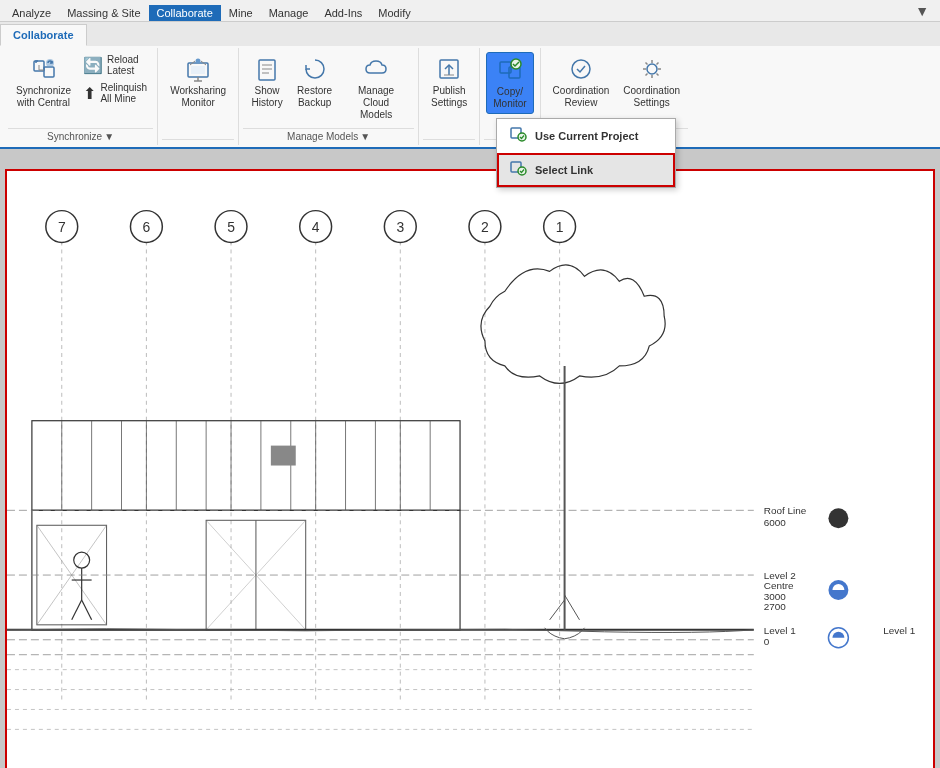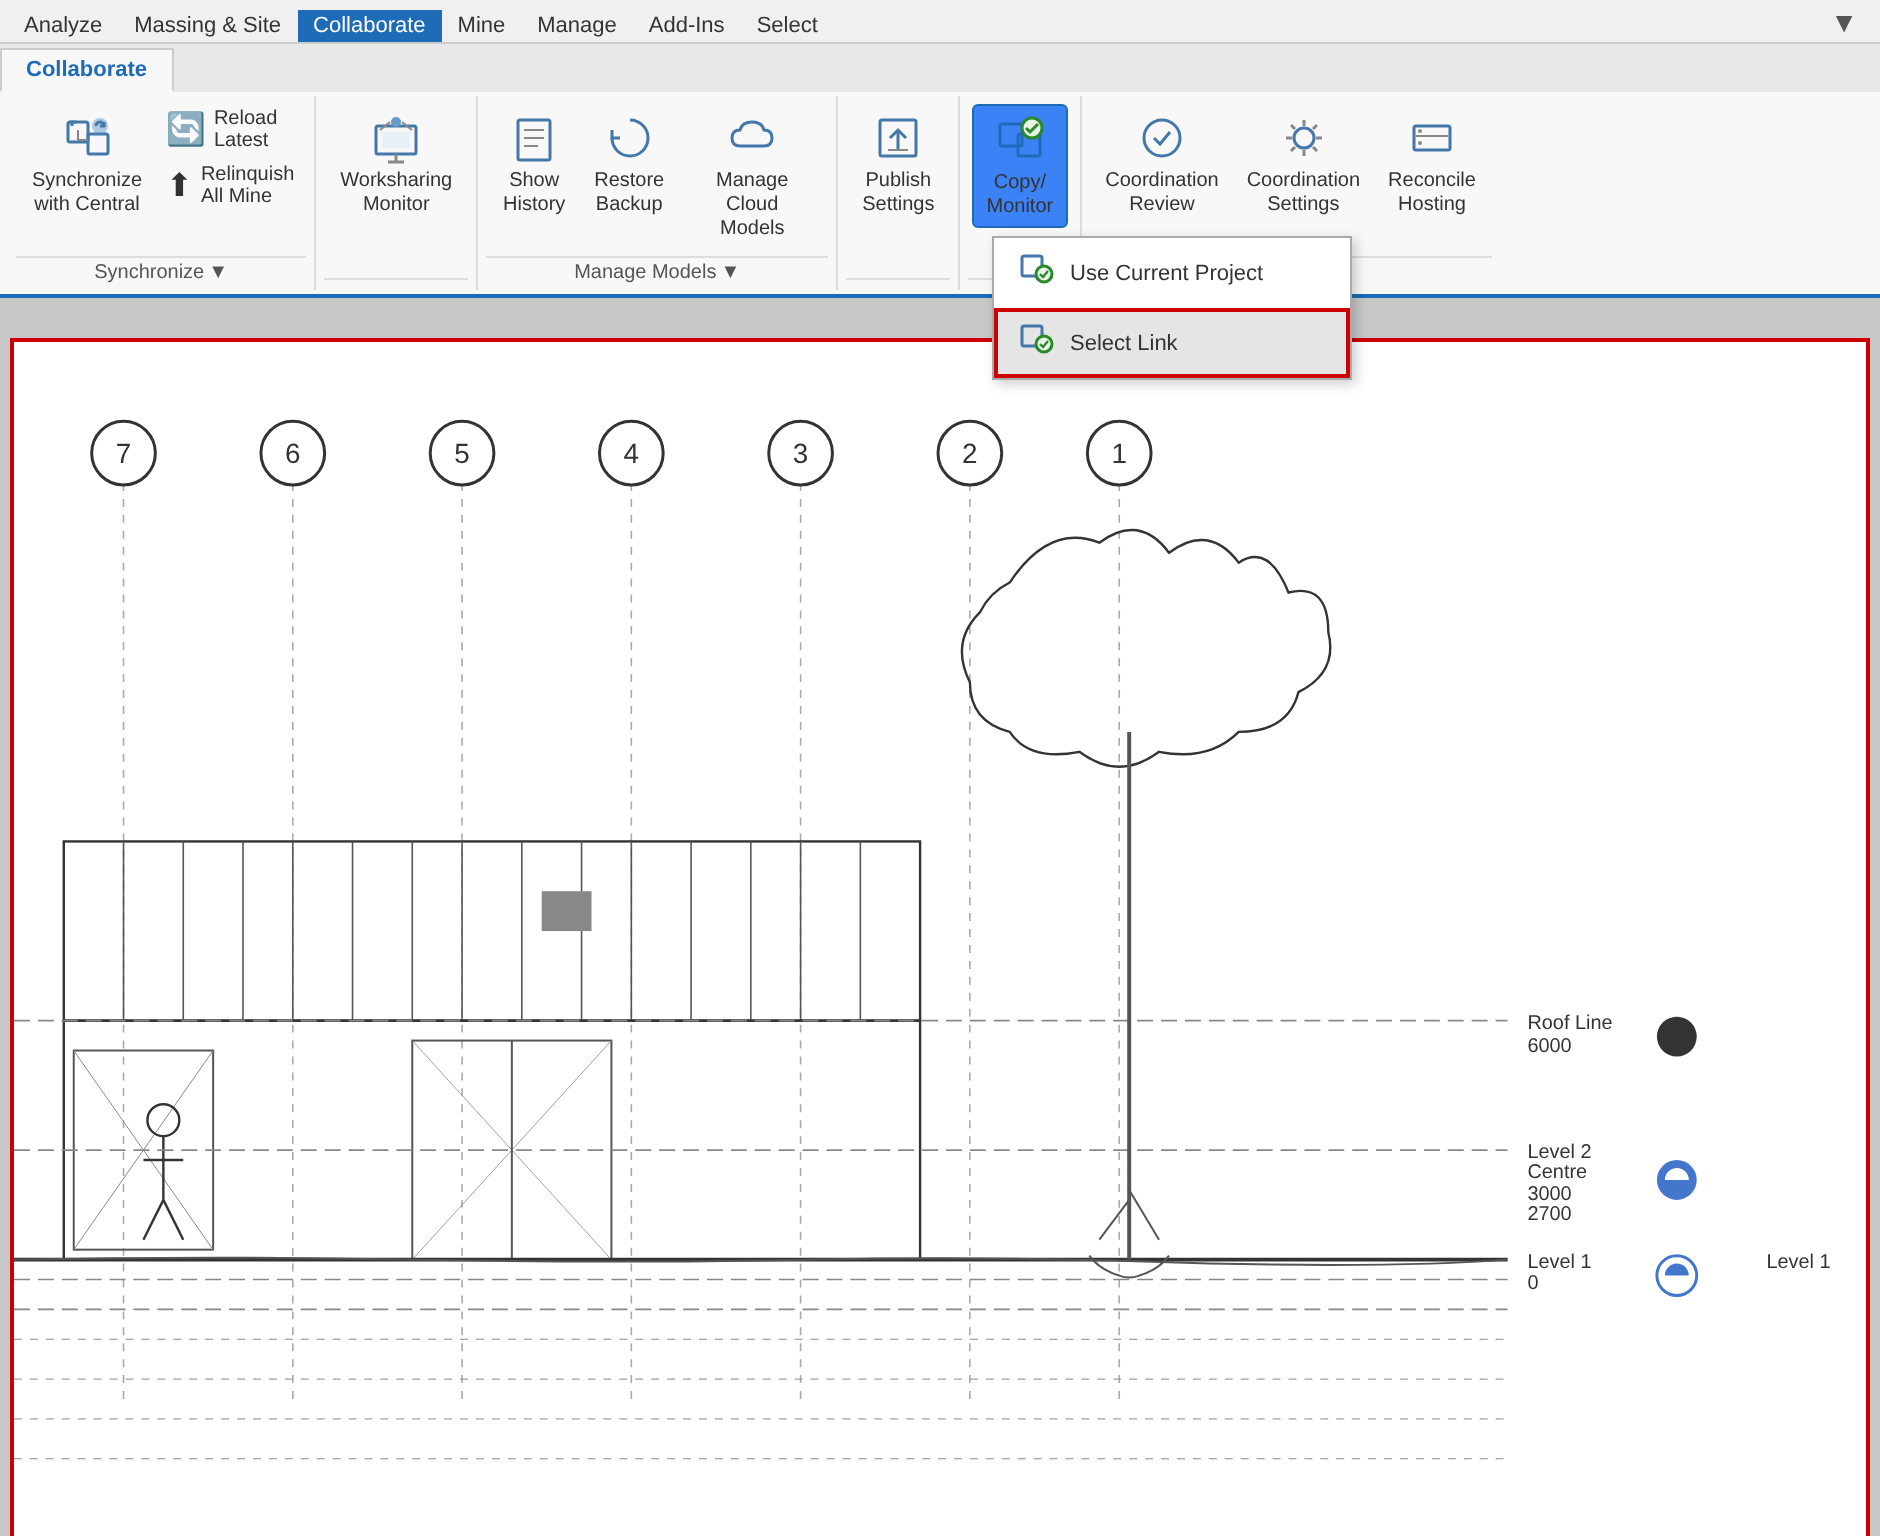--- a/index.html
+++ b/index.html
@@ -162,20 +162,21 @@
       min-width: 180px;
     }
     .dropdown-item {
       display: flex;
       align-items: center;
       padding: 6px 12px;
       cursor: pointer;
       font-size: 11px;
       color: #333;
       gap: 8px;
+      font-weight: bold;
     }
     .dropdown-item.selected {
       background: #e5e5e5;
       outline: 2px solid #cc0000;
       outline-offset: -2px;
     }
     .dropdown-item-icon {
       font-size: 16px;
       color: #555;
     }
@@ -226,21 +227,21 @@
 </head>
 <body>
 
 <div class="menu-bar">
   <div class="menu-item">Analyze</div>
   <div class="menu-item">Massing &amp; Site</div>
   <div class="menu-item active">Collaborate</div>
   <div class="menu-item">Mine</div>
   <div class="menu-item">Manage</div>
   <div class="menu-item">Add-Ins</div>
-  <div class="menu-item">Select</div>
+  <div class="menu-item">Modify</div>
   <div class="quick-access">
     <span class="qa-btn">▼</span>
   </div>
 </div>
 
 <div class="ribbon">
 
   <div class="ribbon-tabs">
     <div class="ribbon-tab active">Collaborate</div>
   </div>
@@ -389,31 +390,20 @@
           <div class="ribbon-btn-label">Coordination<br>Review</div>
         </div>
         <div class="ribbon-btn">
           <div class="ribbon-btn-icon">
             <svg width="28" height="28" viewBox="0 0 28 28">
               <circle cx="14" cy="14" r="5" fill="none" stroke="#4477aa" stroke-width="1.5"></circle>
               <path d="M14 5 L14 8 M14 20 L14 23 M5 14 L8 14 M20 14 L23 14 M7.5 7.5 L9.5 9.5 M18.5 18.5 L20.5 20.5 M7.5 20.5 L9.5 18.5 M18.5 9.5 L20.5 7.5" stroke="#888" stroke-width="1.5"></path>
             </svg>
           </div>
           <div class="ribbon-btn-label">Coordination<br>Settings</div>
-        </div>
-        <div class="ribbon-btn">
-          <div class="ribbon-btn-icon">
-            <svg width="28" height="28" viewBox="0 0 28 28">
-              <rect x="5" y="8" width="18" height="12" rx="1" fill="none" stroke="#4477aa" stroke-width="1.5"></rect>
-              <line x1="5" y1="13" x2="23" y2="13" stroke="#888" stroke-width="1"></line>
-              <circle cx="8" cy="10.5" r="1" fill="#888"></circle>
-              <circle cx="8" cy="16.5" r="1" fill="#888"></circle>
-            </svg>
-          </div>
-          <div class="ribbon-btn-label">Reconcile<br>Hosting</div>
         </div>
       </div>
       <div class="ribbon-group-label coordinate-label">Coordinate</div>
     </div>
 
 
   </div>
 </div>
 
 <div class="dropdown-popup">

